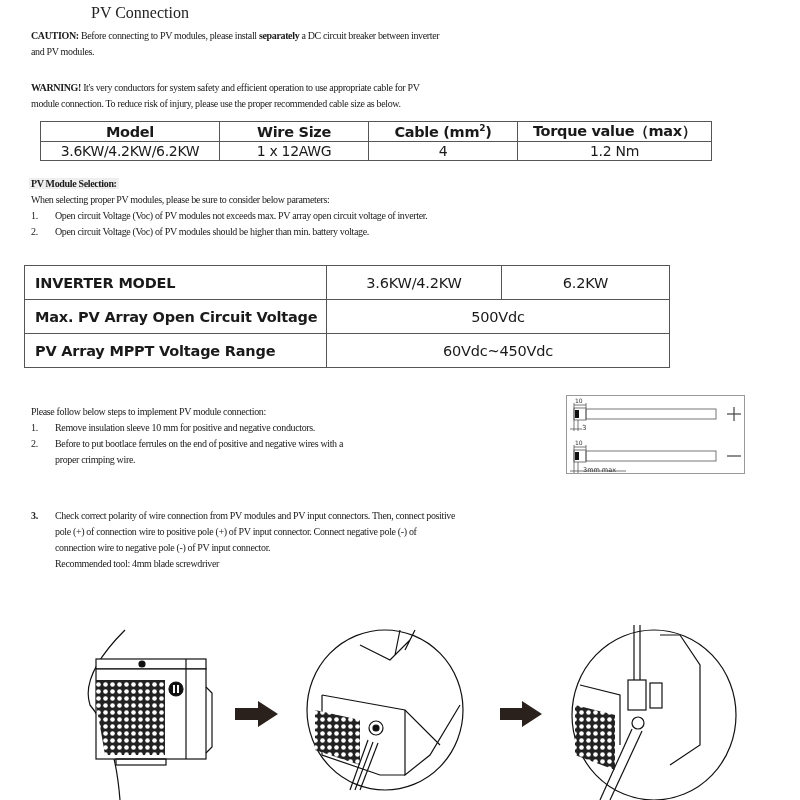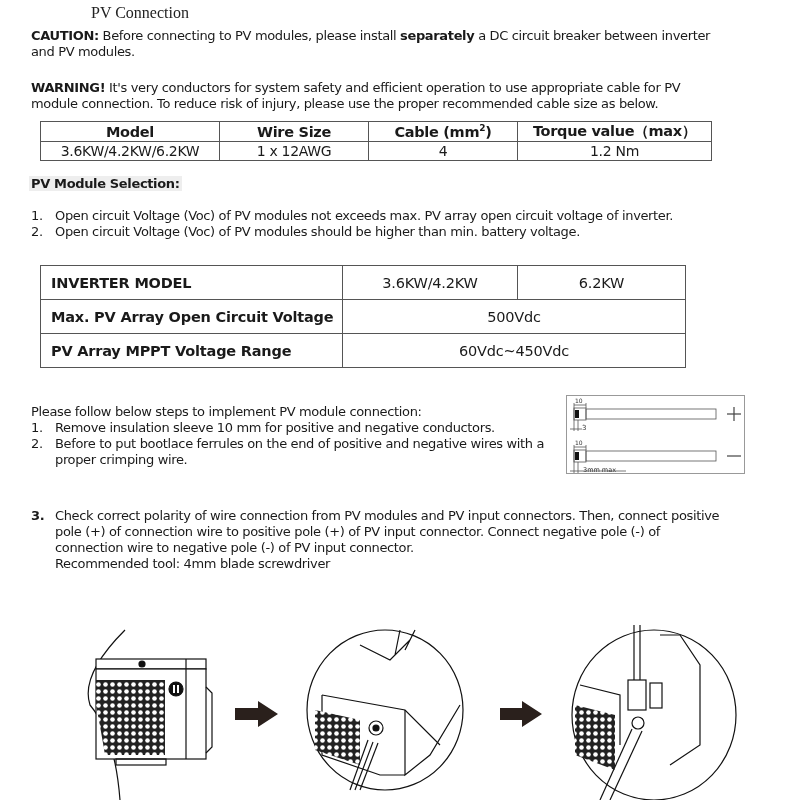--- a/index.html
+++ b/index.html
@@ -1,29 +1,29 @@
 <!DOCTYPE html>
 <html><head>
 <meta charset="utf-8">
 <style>
   html, body { margin:0; padding:0; background:#ffffff; }
   body { width:800px; height:800px; position:relative; overflow:hidden; color:#1a1a1a;
          font-family:"DejaVu Sans", sans-serif; }
   .abs { position:absolute; }
   .title { left:91px; top:4px; font-family:"Liberation Serif", serif; font-size:16px; color:#222; }
-  .para { left:31px; font-size:13px; line-height:16px; letter-spacing:-0.35px; width:700px; }
+  .para { left:31px; font-size:10px; line-height:16px; letter-spacing:-0.35px; width:700px;font-family:Liberation Serif, serif; }
   .para b { font-weight:bold; }
   .justify { text-align:justify; text-align-last:left; width:686px; }
   table { border-collapse:collapse; }
   .t1 { left:40px; top:121px; width:672px; font-size:14px; }
   .t1 td, .t1 th { border:1.5px solid #555; padding:0 4px; height:18px; text-align:center; letter-spacing:-0.3px; }
   .t1 th { font-weight:bold; font-size:14.5px; }
   .t1 td { font-size:14px; }
   .heading { font-weight:bold; background:#eeeeee; padding:0 2px; margin-left:-2px; }
-  .t2 { left:40px; top:265px; width:646px; }
+  .t2 { left:24px; top:265px; width:646px; }
   .t2 td { border:1.5px solid #555; height:31px; font-size:14.5px; letter-spacing:-0.2px; }
   .t2 td.lbl { font-weight:bold; padding-left:10px; text-align:left; width:290px; }
   .t2 td.val { text-align:center; }
   .num { display:inline-block; width:24px; }
   .indent { padding-left:24px; }
   .diag { left:566px; top:395px; width:186px; height:82px; }
   .illus { left:60px; top:625px; width:720px; height:175px; }
 </style>
 </head>
 <body>
@@ -52,21 +52,21 @@
     <td>3.6KW/4.2KW/6.2KW</td>
     <td>1 x 12AWG</td>
     <td>4</td>
     <td>1.2 Nm</td>
   </tr>
 </tbody>
   </table>
 
 <div class="abs para" style="top:176px;">
   <span class="heading">PV Module Selection:</span><br>
-  <br>
+  <span>When selecting proper PV modules, please be sure to consider below parameters:</span><br>
   <span><span class="num">1.</span><span>Open circuit Voltage (Voc) of PV modules not exceeds max. PV array open circuit voltage of inverter.</span></span><br>
   <span><span class="num">2.</span><span>Open circuit Voltage (Voc) of PV modules should be higher than min. battery voltage.</span></span>
 </div>
 
 <table class="abs t2">
   <tbody>
       <tr>
     <td class="lbl">INVERTER MODEL</td>
     <td class="val" style="width:172px">3.6KW/4.2KW</td>
     <td class="val">6.2KW</td>

